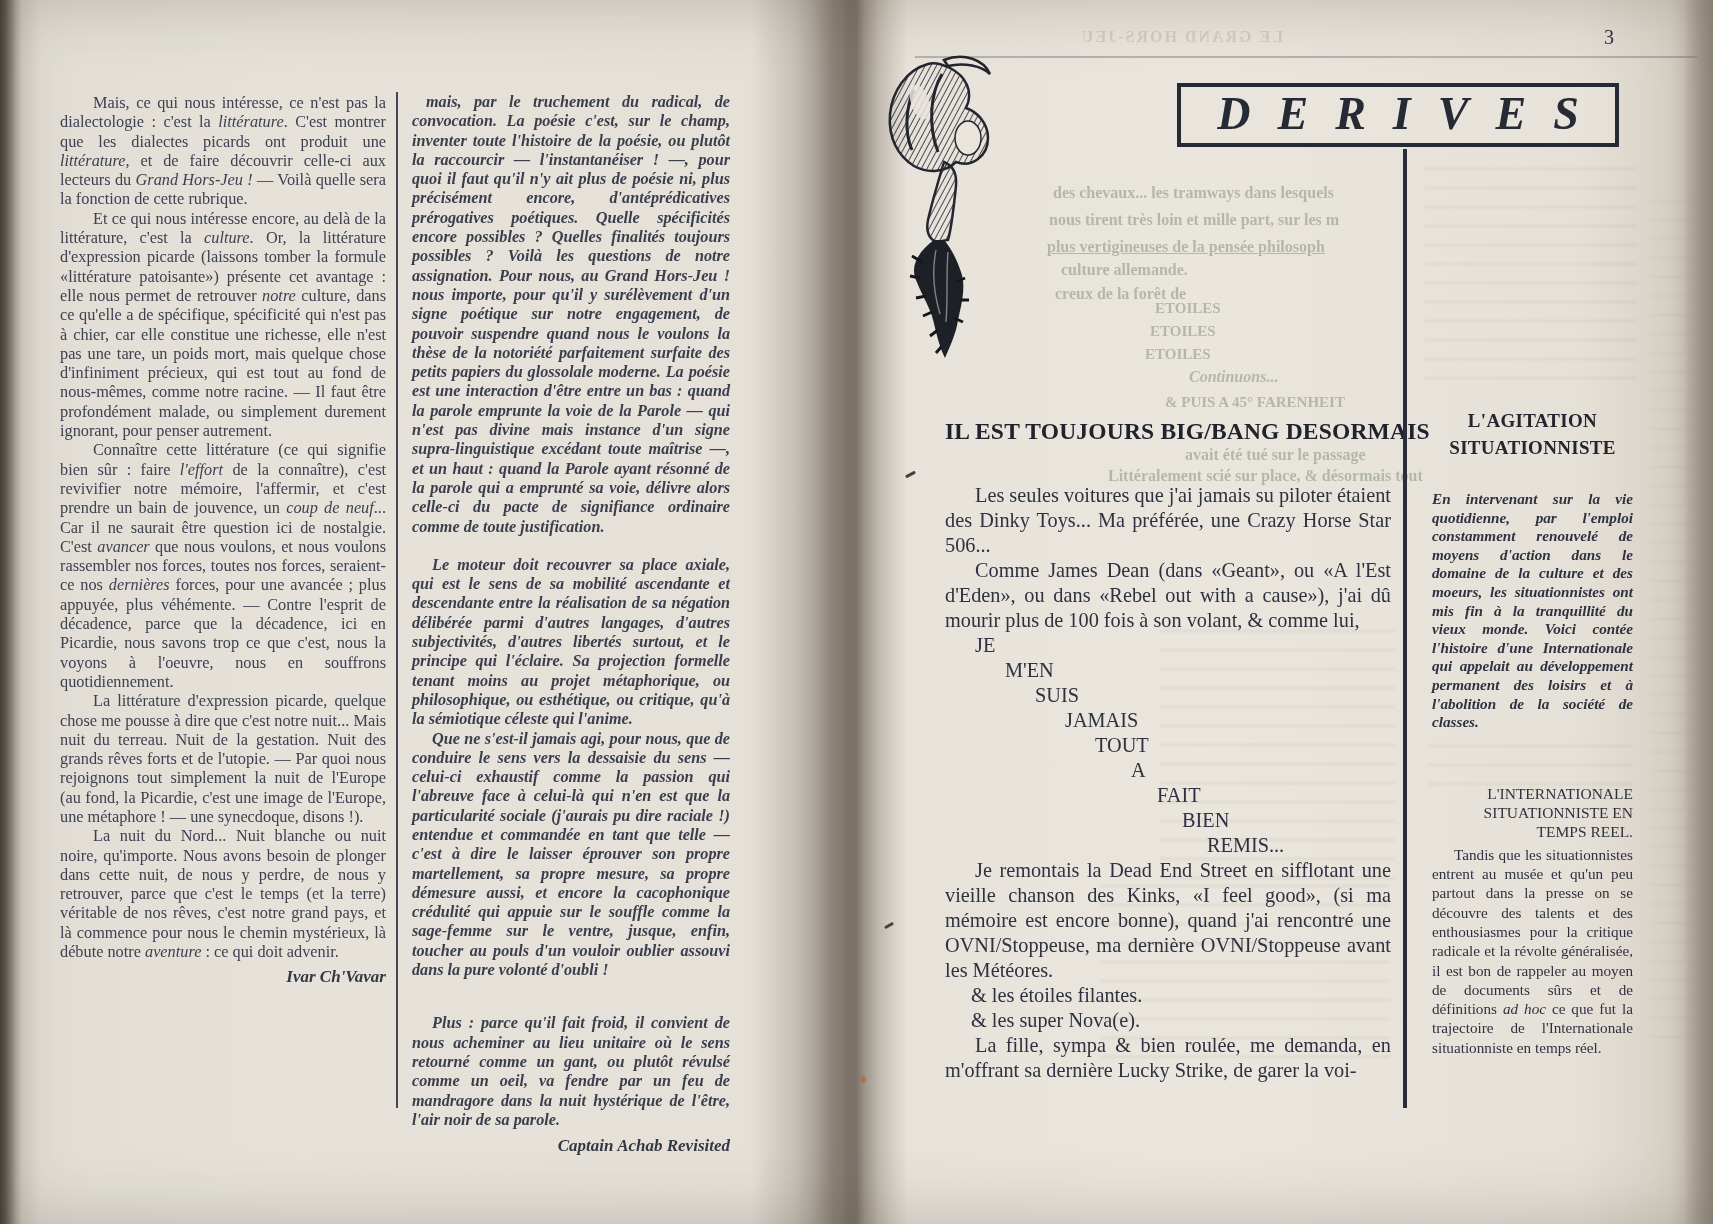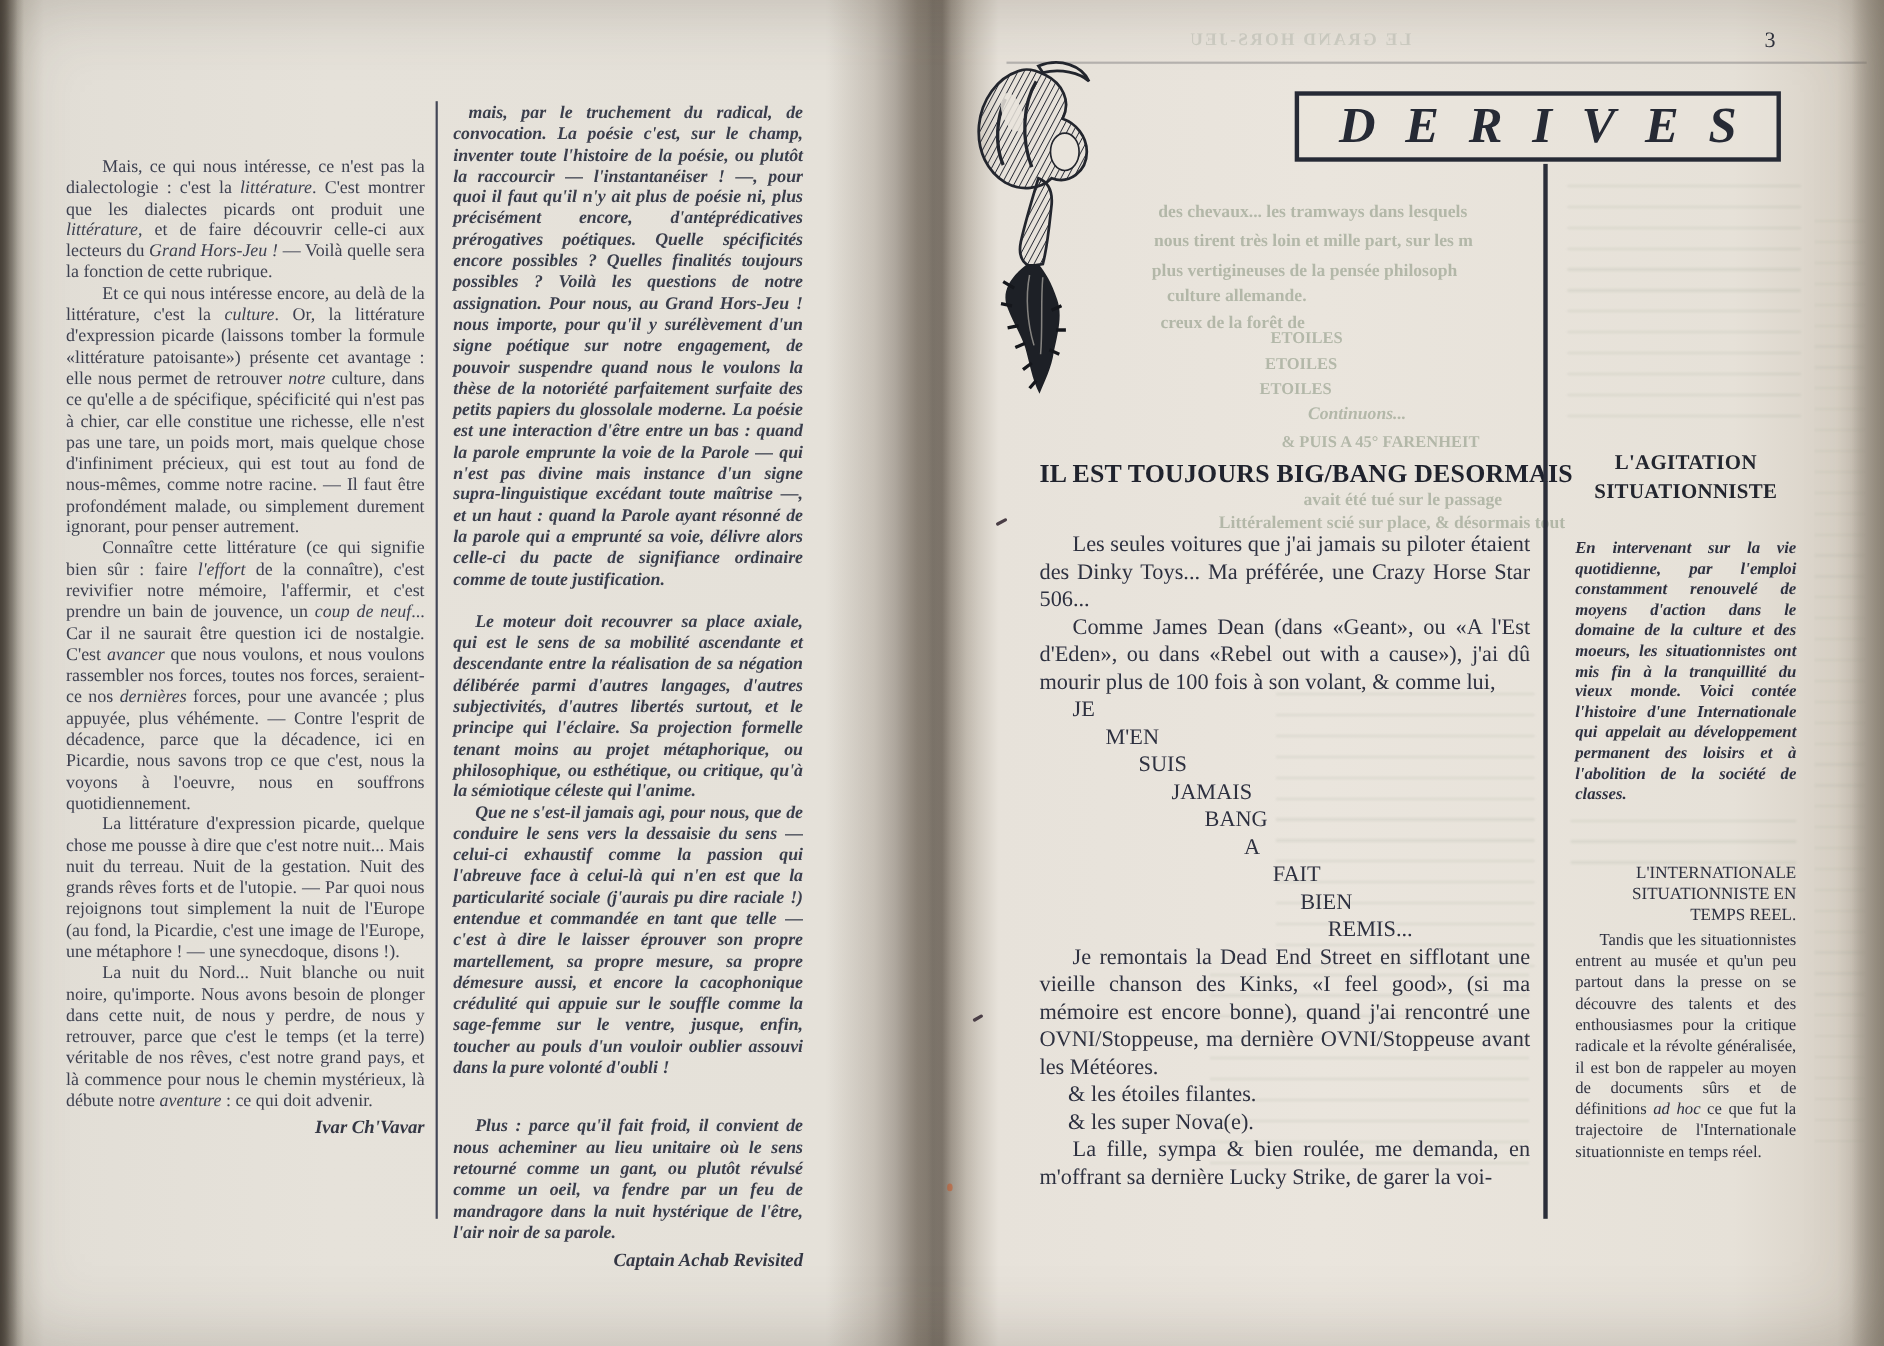--- a/index.html
+++ b/index.html
@@ -6,21 +6,21 @@
   body{width:1713px;height:1224px;overflow:hidden;background:#b5ada1;}
   .scan{position:relative;width:1713px;height:1224px;
     background:linear-gradient(90deg,
       #6e675c 0px,#cfcabf 16px,#e2ded6 40px,#e6e2da 300px,#e5e1d9 44%,
       #d6d0c7 47.5%,#b3aa9d 49.2%,#8e857a 50.0%,#c4bdb2 51.3%,#e7e2da 53%,
       #eae5dd 70%,#e6e1d8 92%,#d9d2c7 97.5%,#b3aa9d 100%);
     font-family:"Liberation Serif","DejaVu Serif",serif;color:#3d4050;}
   .scan::after{content:"";position:absolute;inset:0;pointer-events:none;z-index:9;
     box-shadow:inset 0 0 70px rgba(75,65,52,.28);}
   
-  .col1{position:absolute;left:60px;top:93px;width:326px;z-index:2;margin-top:48px;}
+  .col1{position:absolute;left:60px;top:93px;width:326px;z-index:2;}
   .col1 p{margin:0;font-size:16.3px;line-height:19.3px;text-align:justify;
     text-indent:33px;hyphens:auto;}
   .col2{position:absolute;left:412px;top:93px;width:318px;z-index:2;
     font-weight:bold;font-style:italic;color:#3a3e4c;}
   .col2 p{margin:0;font-size:16.2px;line-height:19.3px;text-align:justify;
     text-indent:20px;hyphens:auto;}
   .col2 p.first{text-indent:14px;}
   .col2 p.gap1{margin-top:19px;}
   .col2 p.gap2{margin-top:34px;}
   .sig{margin-top:6px;text-align:right;font-weight:bold;font-style:italic;
@@ -75,21 +75,21 @@
   .sb-intro{margin-top:29px;font-size:15.2px;line-height:18.6px;font-weight:bold;
     font-style:italic;text-align:justify;hyphens:auto;}
   .sb-subhead{margin-top:52px;font-weight:normal;font-size:15.5px;line-height:19px;
     text-align:right;}
   .sb-body{margin-top:4px;font-size:15.2px;line-height:19.3px;text-align:justify;
     text-indent:22px;hyphens:auto;}
   
   .ghost{position:absolute;font-size:16px;font-weight:bold;color:#87947f;opacity:.55;
     filter:blur(.6px);z-index:1;white-space:nowrap;margin-left:45px;}
   .g0{left:1008px;top:184px;}  .g1{left:1004px;top:211px;}
-  .g2{left:1002px;top:238px;}  .g3{left:1016px;top:261px;}
+  .g2{left:1002px;top:238px;text-decoration:underline;}  .g3{left:1016px;top:261px;}
   .g4{left:1010px;top:285px;}  .g5{left:1110px;top:300px;font-size:15px;}
   .g6{left:1105px;top:323px;font-size:15px;}  .g7{left:1100px;top:346px;font-size:15px;}
   .g8{left:1144px;top:368px;font-style:italic;}  .g9{left:1120px;top:394px;font-size:15px;}
   .g10{left:1140px;top:446px;} .g11{left:1063px;top:467px;}
   .gblock{position:absolute;z-index:1;opacity:.5;filter:blur(1.2px);
     background:repeating-linear-gradient(180deg,rgba(140,152,134,.30) 0 2px,transparent 2px 19px);}
   .gb1{left:1425px;top:168px;width:212px;height:228px;}
   .gb2{left:1428px;top:745px;width:205px;height:44px;}
   .gb3{left:1160px;top:630px;width:235px;height:250px;}
   .gb4{left:1100px;top:885px;width:290px;height:190px;}
@@ -183,21 +183,21 @@
 
   <div class="main-col">
     <h2 class="headline">IL EST TOUJOURS BIG/BANG DESORMAIS</h2>
     <p>Les seules voitures que j'ai jamais su piloter étaient des Dinky Toys... Ma préférée, une Crazy Horse Star 506...</p>
     <p>Comme James Dean (dans «Geant», ou «A l'Est d'Eden», ou dans «Rebel out with a cause»), j'ai dû mourir plus de 100 fois à son volant, &amp; comme lui,</p>
     <div class="staircase">
       <div>JE</div>
       <div>M'EN</div>
       <div>SUIS</div>
       <div>JAMAIS</div>
-      <div>BANG</div>
+      <div>TOUT</div>
       <div>A</div>
       <div>FAIT</div>
       <div>BIEN</div>
       <div>REMIS...</div>
     </div>
     <p>Je remontais la Dead End Street en sifflotant une vieille chanson des Kinks, «I feel good», (si ma mémoire est encore bonne), quand j'ai rencontré une OVNI/Stoppeuse, ma dernière OVNI/Stoppeuse avant les Météores.</p>
     <p class="amp">&amp; les étoiles filantes.</p>
     <p class="amp">&amp; les super Nova(e).</p>
     <p>La fille, sympa &amp; bien roulée, me demanda, en m'offrant sa dernière Lucky Strike, de garer la voi-</p>
   </div>

